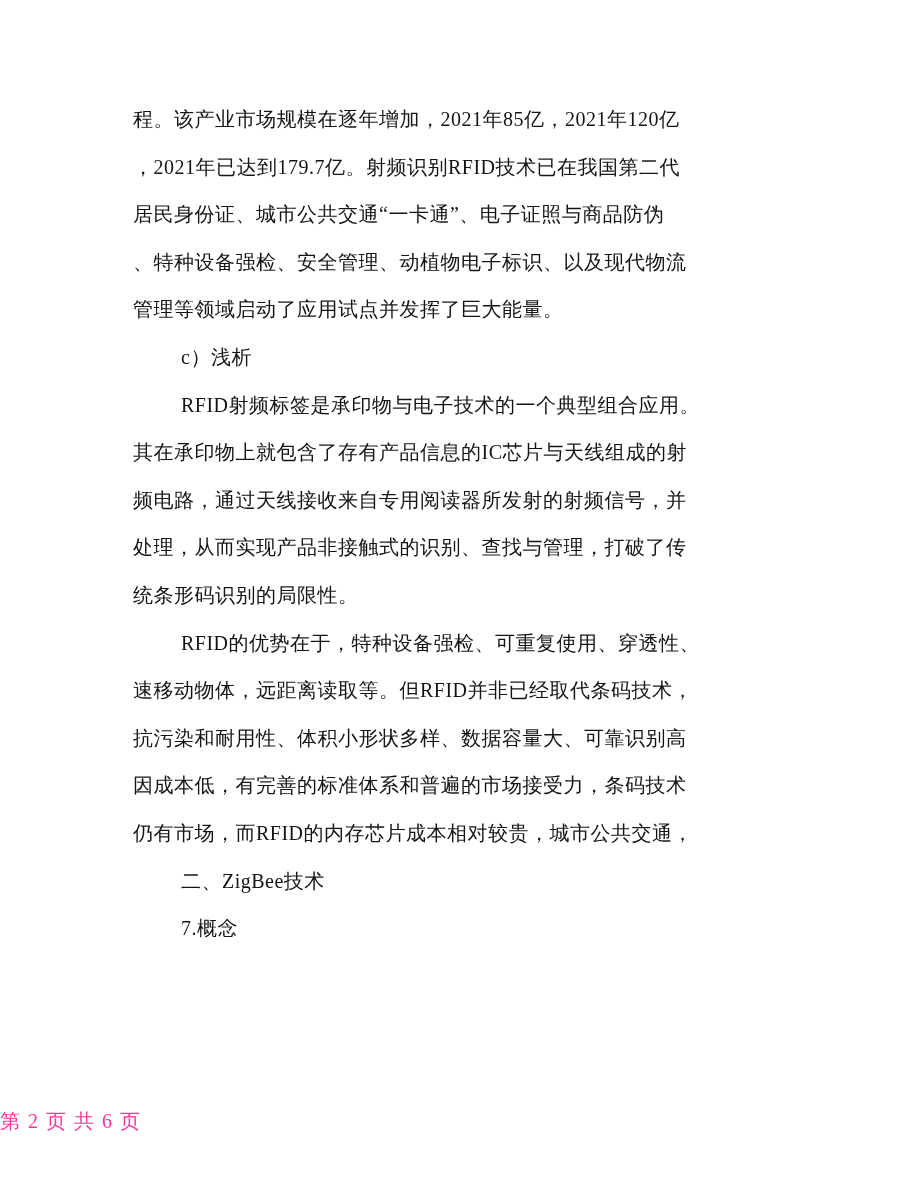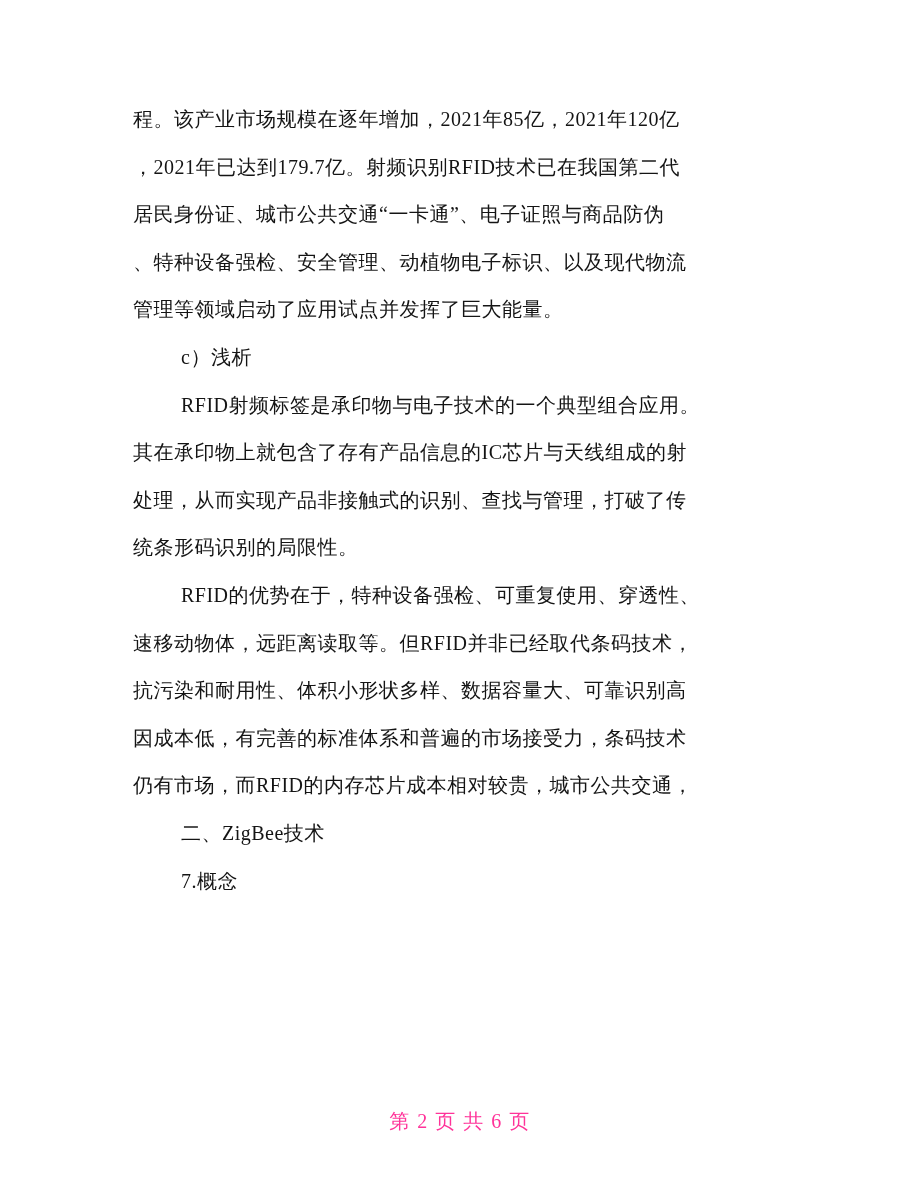--- a/index.html
+++ b/index.html
@@ -31,21 +31,20 @@
   }
   .line.indent {
     padding-left: 48px;
   }
   .footer {
     position: absolute;
     left: 0;
     right: 0;
     top: 1106px;
     height: 30px;
-    text-align: center;
   }
   .footer .page-num {
     font-size: 20px;
     line-height: 30px;
     color: #FF3399;
     letter-spacing: 1.5px;
     font-family: "Liberation Serif", "DejaVu Serif", serif;
   }
 </style>
 </head>
@@ -54,20 +53,21 @@
 <div class="page">
   <div class="content">
     <div class="line">程。该产业市场规模在逐年增加，2021年85亿，2021年120亿</div>
     <div class="line">，2021年已达到179.7亿。射频识别RFID技术已在我国第二代</div>
     <div class="line">居民身份证、城市公共交通“一卡通”、电子证照与商品防伪</div>
     <div class="line">、特种设备强检、安全管理、动植物电子标识、以及现代物流</div>
     <div class="line">管理等领域启动了应用试点并发挥了巨大能量。</div>
     <div class="line indent">c）浅析</div>
     <div class="line indent">RFID射频标签是承印物与电子技术的一个典型组合应用。</div>
     <div class="line">其在承印物上就包含了存有产品信息的IC芯片与天线组成的射</div>
+    <div class="line">频电路，通过天线接收来自专用阅读器所发射的射频信号，并</div>
     <div class="line">处理，从而实现产品非接触式的识别、查找与管理，打破了传</div>
     <div class="line">统条形码识别的局限性。</div>
     <div class="line indent">RFID的优势在于，特种设备强检、可重复使用、穿透性、</div>
     <div class="line">速移动物体，远距离读取等。但RFID并非已经取代条码技术，</div>
     <div class="line">抗污染和耐用性、体积小形状多样、数据容量大、可靠识别高</div>
     <div class="line">因成本低，有完善的标准体系和普遍的市场接受力，条码技术</div>
     <div class="line">仍有市场，而RFID的内存芯片成本相对较贵，城市公共交通，</div>
     <div class="line indent">二、ZigBee技术</div>
     <div class="line indent">7.概念</div>
   </div>

